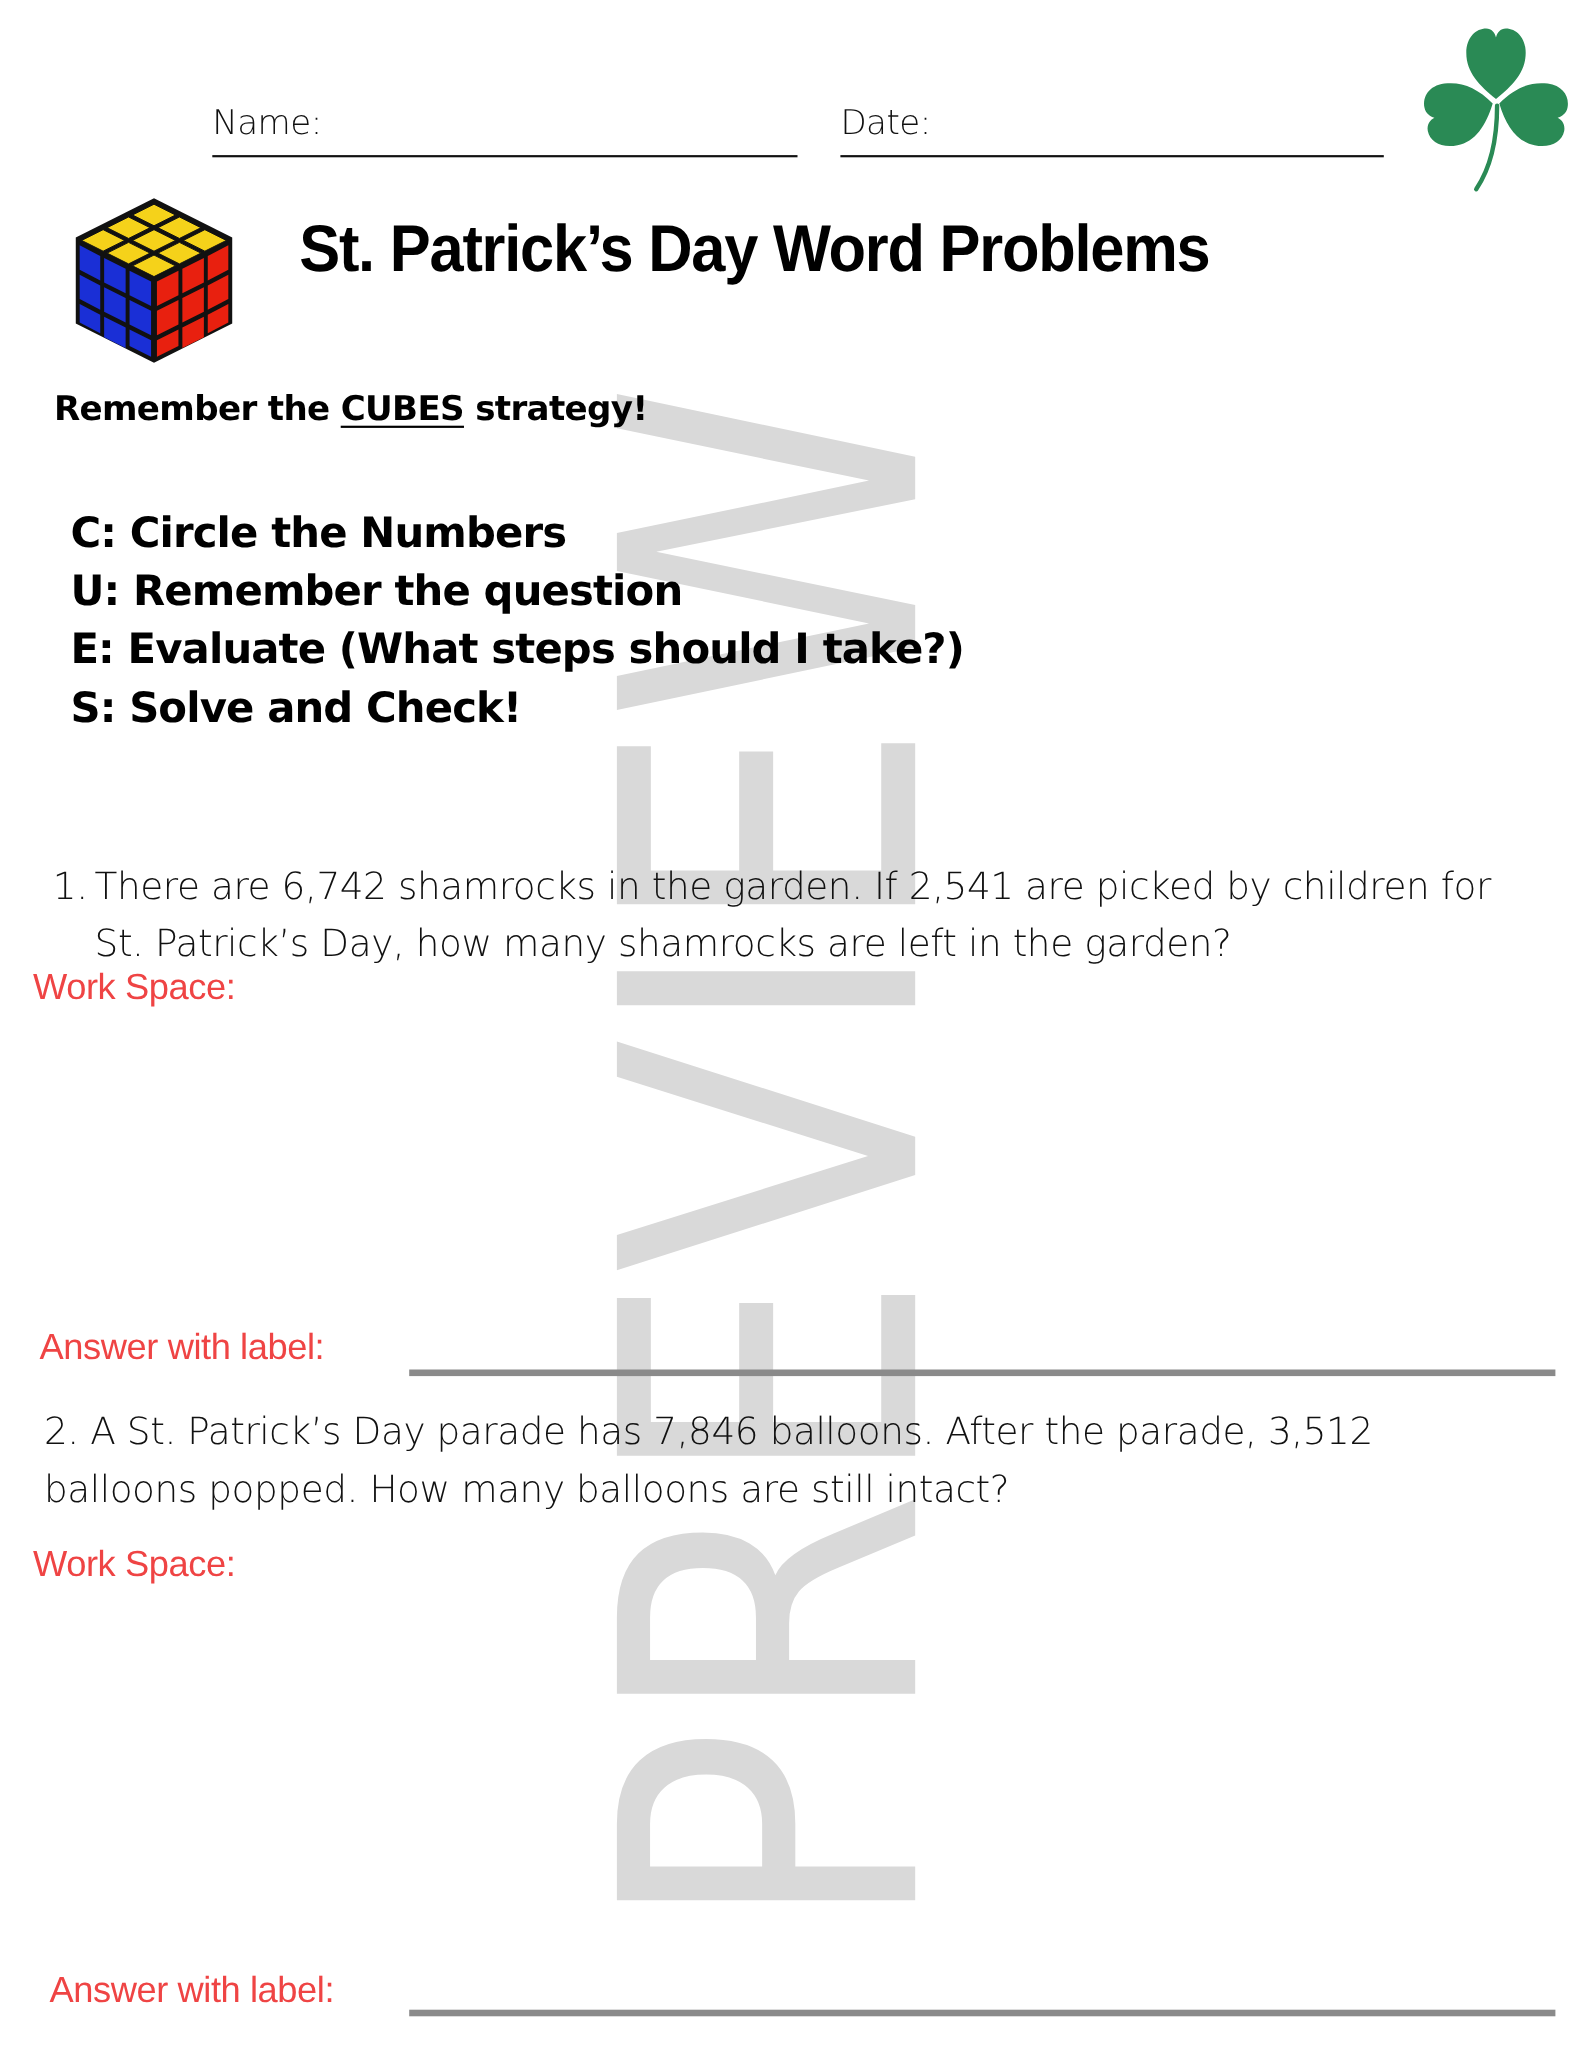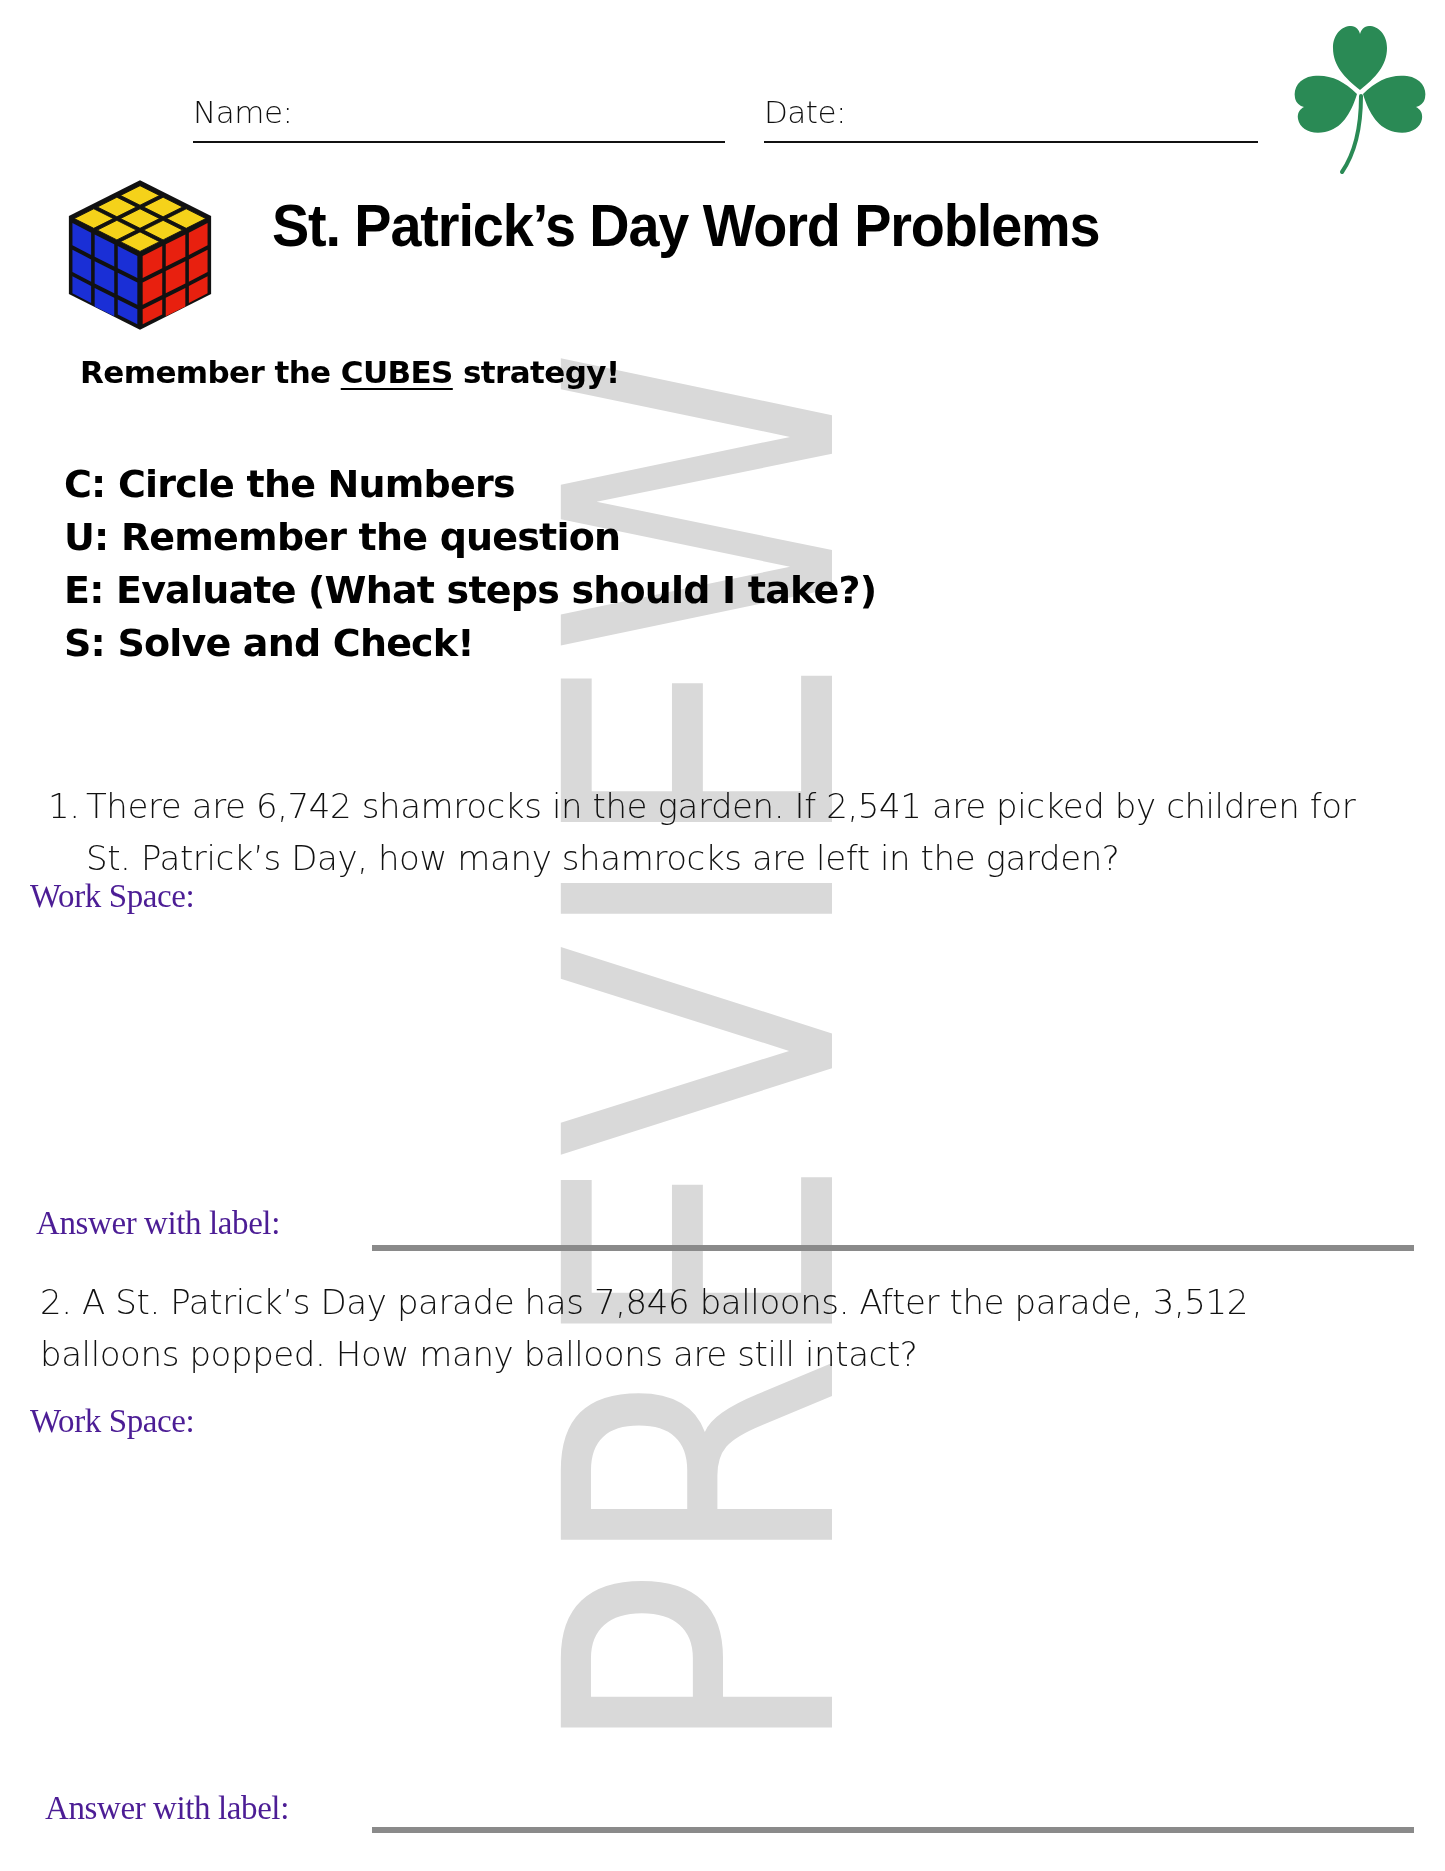--- a/index.html
+++ b/index.html
@@ -61,21 +61,21 @@
       font-size: 60px;
       letter-spacing: -1.2px;
       line-height: 1;
       transform: scaleX(0.93);
       transform-origin: left center;
       white-space: nowrap;
     }
 
     .strategy-heading {
       position: absolute;
-      left: 80px;
+      left: 49px;
       top: 354px;
       font-family: "DejaVu Sans", sans-serif;
       font-weight: bold;
       font-size: 31px;
       letter-spacing: -0.6px;
       white-space: nowrap;
     }
     .strategy-heading .u { text-decoration: underline; text-underline-offset: 5px; text-decoration-thickness: 2px; }
 
     .cubes-list {
@@ -103,24 +103,24 @@
       font-size: 34px;
       letter-spacing: -0.4px;
       line-height: 52px;
       color: #111;
       white-space: nowrap;
     }
     .problem .num { display: inline-block; width: 38px; }
 
     .label-light {
       position: absolute;
-      font-family: Liberation Serif, serif;
+      font-family: Liberation Sans, sans-serif;
       font-size: 33px;
       letter-spacing: -0.4px;
-      color: #4c1d95;
+      color: #ef4444;
       white-space: nowrap;
     }
 
     .answer-line {
       position: absolute;
       left: 372px;
       width: 1042px;
       height: 6px;
       background: #8a8a8a;
     }

